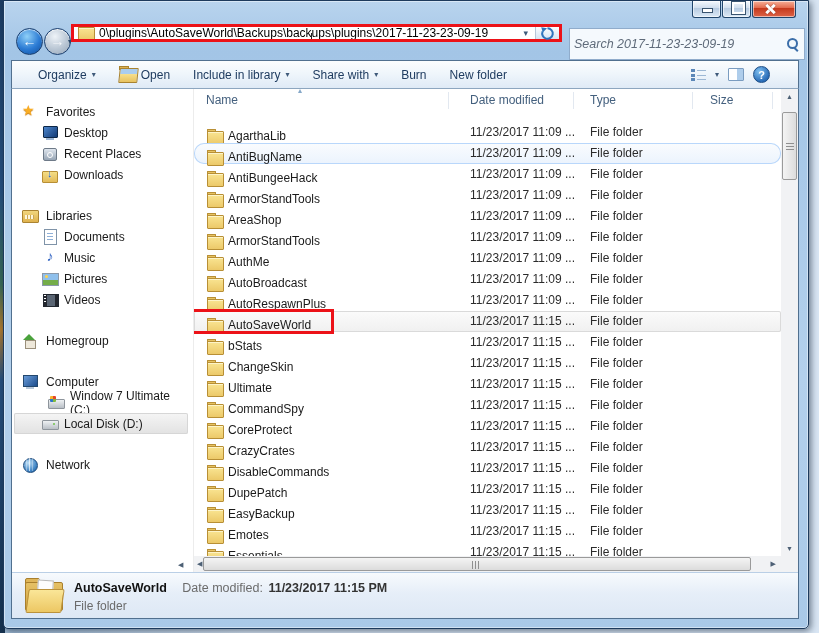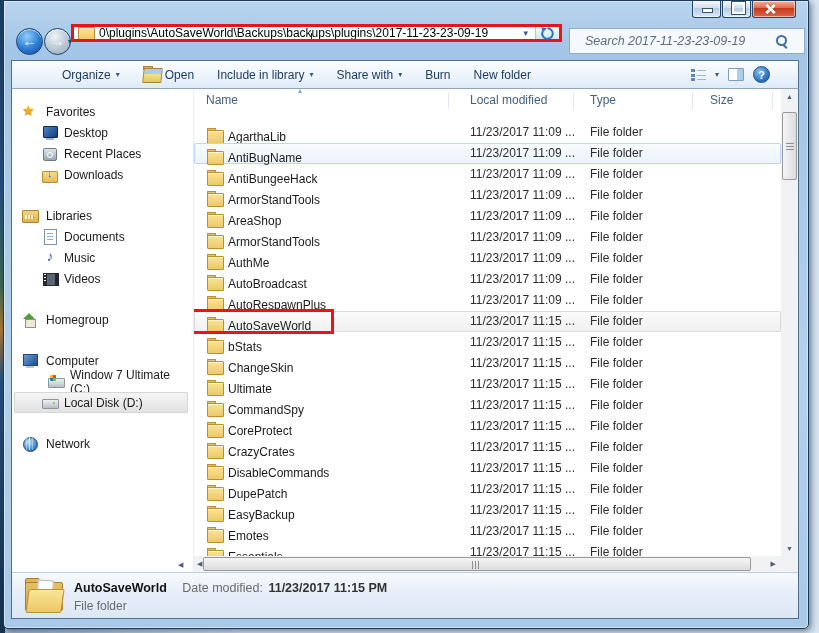--- a/index.html
+++ b/index.html
@@ -36,22 +36,22 @@
   .hist-caret { position:absolute; left:64px; top:36px; font-size:8px; color:#2c4a6b; cursor:pointer; }
 
   .addr-annot { position:absolute; left:67px; top:23px; width:491px; height:18px; border:3px solid #ec1218; display:flex; background:#fff; }
   .addr-field { flex:1; background:#fff; display:flex; align-items:center; padding:0 4px; position:relative; overflow:hidden; cursor:text; }
   .addr-path { font-size:12px; color:#000; white-space:nowrap; overflow:hidden; flex:1; }
   .addr-caret { position:absolute; left:237px; top:6px; width:1px; height:16px; background:#222; }
   .addr-dd { font-size:9px; color:#3c5a7a; padding:0 3px; cursor:pointer; }
   .refresh-btn { width:24px; border-left:1px solid #b5c6d8; background:linear-gradient(180deg,#fdfeff,#e7f0f9 50%,#d6e4f2);
     display:flex; align-items:center; justify-content:center; cursor:pointer; }
 
-  .searchbox { position:absolute; left:565px; top:27px; width:236px; height:26px; background:rgba(253,254,255,.9);
-    border:1px solid #90accb; display:flex; align-items:center; padding:0 15px; cursor:text;justify-content:center; }
+  .searchbox { position:absolute; left:565px; top:27px; width:236px; height:32px; background:rgba(253,254,255,.9);
+    border:1px solid #90accb; display:flex; align-items:center; padding:0 4px; cursor:text;justify-content:center; }
   .search-text { flex:1; font-size:12.5px; font-style:italic; color:#5f6b7a; white-space:nowrap; overflow:hidden; }
   .mag { width:13px; height:13px; position:relative; }
   .mag::before { content:""; position:absolute; left:0; top:0; width:7px; height:7px; border:2px solid #3b6ea9; border-radius:50%; }
   .mag::after { content:""; position:absolute; left:8px; top:9px; width:5px; height:2px; background:#3b6ea9; transform:rotate(45deg); transform-origin:0 0; }
 
   
   .toolbar { position:absolute; left:7px; right:9px; top:59px; height:29px;
     background:linear-gradient(180deg,#fbfdfe,#eef5fb 50%,#dfeaf6);
     border:1px solid #51708f; border-bottom:1px solid #8da6bf; display:flex; align-items:center; padding-left:26px; }
   .tb-item { display:flex; align-items:center; gap:5px; margin-right:23px; font-size:12px; color:#1f3c60; cursor:pointer; white-space:nowrap; }
@@ -128,23 +128,23 @@
   
   .filelist { position:absolute; left:181px; right:0; top:0; bottom:0; border-left:1px solid #ececec; }
   .listheader { position:absolute; left:0; right:0; top:0; height:23px; background:#fff; }
   .hcell { position:absolute; top:0; height:23px; line-height:23px; font-size:12px; color:#44607e; cursor:pointer; }
   .hc-name { left:12px; } .hc-date { left:276px; } .hc-type { left:396px; } .hc-size { left:516px; }
   .hdiv { position:absolute; top:3px; bottom:3px; width:1px; background:#e2e8f0; }
   .sort-arrow { position:absolute; left:104px; top:-3px; font-size:8px; color:#86a8c8; }
 
   .rows { position:absolute; left:0; right:17px; top:23px; bottom:16px; overflow:hidden; padding-top:10px; }
   .row { height:21px; position:relative; font-size:12px; color:#1a1a1a; cursor:pointer; }
-  .row.hover { box-shadow:inset 0 0 0 1px #b9d7fb; background:linear-gradient(180deg,#fafcfe,#ebf3fd); border-radius:2px; }
+  .row.hover { box-shadow:inset 0 0 0 1px #b9d7fb; background:linear-gradient(180deg,#fafcfe,#ebf3fd); border-radius:10px; }
   .row.selected { box-shadow:inset 0 0 0 1px #dadada; background:linear-gradient(180deg,#fbfbfb,#f0f0f0); border-radius:2px; }
-  .namecell { position:absolute; left:13px; top:8px; height:21px; display:flex; align-items:flex-start; gap:6px; }
+  .namecell { position:absolute; left:13px; top:0; height:21px; display:flex; align-items:flex-end; gap:6px; }
   .cdate { position:absolute; left:276px; top:0; line-height:21px; color:#2b2b2b; white-space:nowrap; }
   .ctype { position:absolute; left:396px; top:0; line-height:21px; color:#2b2b2b; white-space:nowrap; }
   .red-annot { position:absolute; left:-3px; top:-2px; width:143px; height:25px; border:3px solid #ec1218; z-index:5; pointer-events:none; }
 
   
   .vscroll { position:absolute; right:0; top:0; bottom:16px; width:17px; background:#f1f2f4; }
   .hscroll { position:absolute; left:0; right:17px; bottom:0; height:16px; background:#f1f2f4; }
   .corner { position:absolute; right:0; bottom:0; width:17px; height:16px; background:#f1f2f4; }
   .sb-arrow { position:absolute; font-size:7px; color:#4d6075; text-align:center; cursor:pointer; }
   .vthumb { position:absolute; left:1px; width:15px; top:23px; height:68px; background:linear-gradient(90deg,#f4f4f4,#dcdcdc);
@@ -207,21 +207,21 @@
         </svg>
       </div>
     </div>
 
     <div class="searchbox">
       <span class="search-text">Search 2017-11-23-23-09-19</span>
       <span class="mag"></span>
     </div>
 
     <div class="toolbar">
-      <div id="tb-items" style="display:flex;align-items:flex-start;margin-left:24px;">
+      <div id="tb-items" style="display:flex;align-items:flex-start;">
   <div class="tb-item">
 
     <span class="tb-label">Organize</span>
     <span class="tb-caret">▾</span>
   </div>
 
   <div class="tb-item">
     <span class="tb-folder"></span>
     <span class="tb-label">Open</span>
 
@@ -294,20 +294,24 @@
   <div class="sb-item child">
     <span class="ic ic-documents"></span>
     <span class="sb-label">Documents</span>
   </div>
 
   <div class="sb-item child">
     <span class="ic ic-music ic-music-note">♪</span>
     <span class="sb-label">Music</span>
   </div>
 
+  <div class="sb-item child">
+    <span class="ic ic-pictures"></span>
+    <span class="sb-label">Pictures</span>
+  </div>
 
   <div class="sb-item child">
     <span class="ic ic-videos"></span>
     <span class="sb-label">Videos</span>
   </div>
 </div>
 
   <div class="sb-section">
     <div class="sb-item head">
       <span class="ic ic-homegroup"></span>
@@ -338,21 +342,21 @@
       <span class="sb-label">Network</span>
     </div>
   </div>
 </div>
         <span class="sb-scroll-left sb-arrow" style="position: absolute; left: 166px; bottom: 3px;">◀</span>
 
         <div class="filelist">
           <div class="listheader">
             <span class="sort-arrow">▴</span>
             <span class="hcell hc-name">Name</span>
-            <span class="hcell hc-date">Local modified</span>
+            <span class="hcell hc-date">Date modified</span>
             <span class="hcell hc-type">Type</span>
             <span class="hcell hc-size">Size</span>
             <span class="hdiv" style="left:254px;"></span>
             <span class="hdiv" style="left:379px;"></span>
             <span class="hdiv" style="left:498px;"></span>
             <span class="hdiv" style="left:578px;"></span>
           </div>
 
           <div class="rows" id="rows">
   <div class="row">

